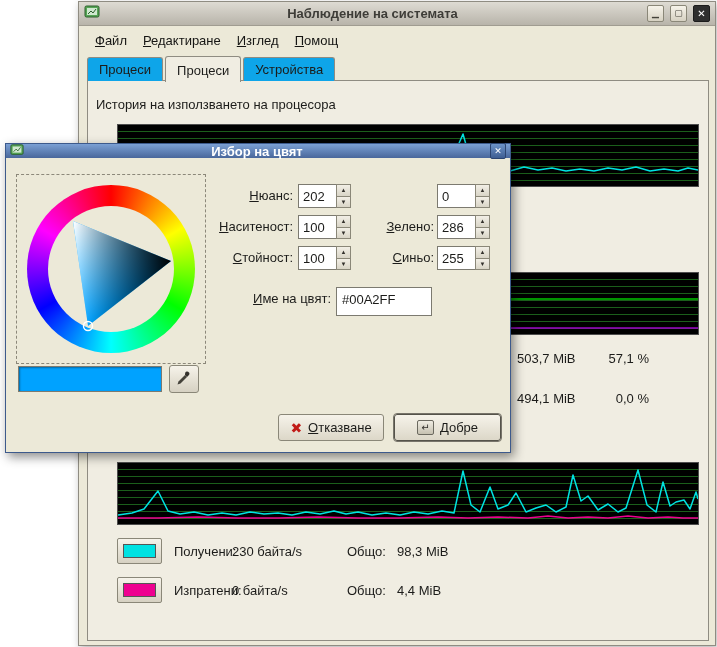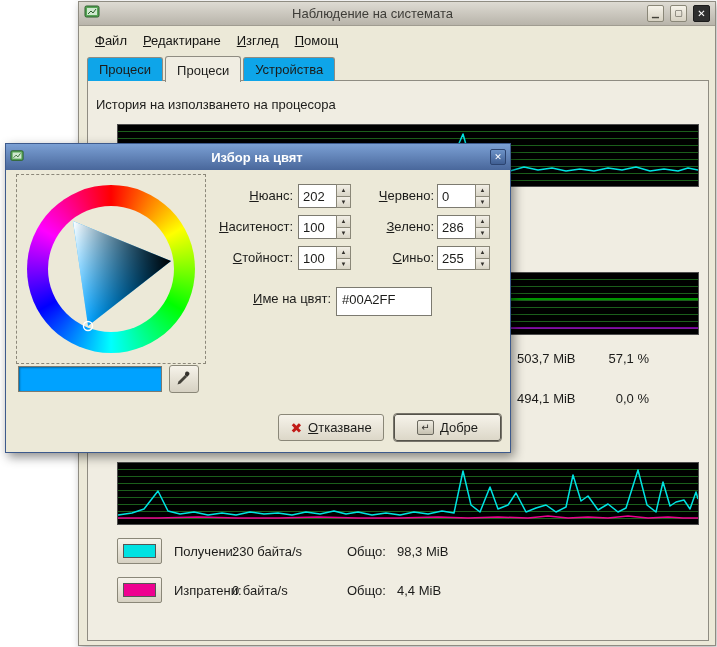--- a/index.html
+++ b/index.html
@@ -2,21 +2,21 @@
 <html lang="bg"><head>
 <meta charset="utf-8">
 <style>
   *{box-sizing:border-box;margin:0;padding:0}
   html,body{width:717px;height:647px}
   body{font-family:"Liberation Sans","DejaVu Sans",sans-serif;font-size:13px;color:#1c1c1a;background:#fff;position:relative;overflow:hidden}
 
   
   .main-window{position:absolute;left:78px;top:1px;width:638px;height:645px;background:#ece9d8;border:1px solid #8f8c82;box-shadow:2px 3px 8px rgba(0,0,0,.30)}
   .mw-titlebar{height:24px;background:linear-gradient(#dedbd3,#b8b4aa);border-bottom:1px solid #a09c91;display:flex;align-items:center;padding:0 5px;gap:4px}
-  .mw-title{flex:1;text-align:center;font-weight:normal;color:#3e3d38}
+  .mw-title{flex:1;text-align:center;font-weight:bold;color:#3e3d38}
   .win-btn{width:17px;height:17px;border:1px solid #8a8778;border-radius:2px;background:linear-gradient(#f6f3ea,#d6d1c2);display:flex;align-items:center;justify-content:center;font-size:9px;color:#44423a;margin-left:2px;line-height:1}
   .win-btn.close{background:#2e2e2e;color:#fff;border-color:#1c1c1c;font-size:10px}
   .menubar{position:absolute;top:25px;left:2px;right:2px;height:27px;display:flex;align-items:center;padding-left:6px}
   .menu-item{padding:4px 8px;color:#151513}
   .tabstrip{position:absolute;top:54px;left:8px;display:flex;align-items:flex-end;height:25px;z-index:2}
   .tab{padding:4px 11px;background:#0ea5e9;border:1px solid #8f8c82;border-bottom:none;border-radius:3px 3px 0 0;margin-right:2px}
   .tab.active{background:#f0ede2;padding-top:6px;margin-bottom:-1px}
   .content{position:absolute;top:78px;left:8px;width:622px;height:561px;background:#f0ede2;border:1px solid #8f8c82;z-index:1}
   .section-heading{position:absolute;left:8px;top:16px;font-weight:normal}
 
@@ -29,21 +29,21 @@
   .mem-row1{top:270px}.mem-row2{top:310px}
 
   .net-row{position:absolute;left:29px;height:28px;display:flex;align-items:center}
   .net-row1{top:456px}.net-row2{top:495px}
   .color-btn{width:45px;height:26px;border:1px solid #8a8778;border-radius:2px;background:linear-gradient(#f6f3ea,#d6d1c2);display:flex;align-items:center;justify-content:center;margin-right:12px}
   .color-fill{width:33px;height:14px;border:1px solid #555}
   .net-label{width:58px}.net-rate{width:115px}.net-total-label{width:50px}
 
   
   .dialog{position:absolute;left:5px;top:143px;width:506px;height:310px;background:#ece9d8;border:1px solid #3d5a8c;box-shadow:3px 4px 10px rgba(0,0,0,.45);z-index:10}
-  .dlg-titlebar{height:26px;background:linear-gradient(#7ba0d4,#49679b);display:flex;align-items:center;padding:0 4px;gap:4px}
+  .dlg-titlebar{height:14px;background:linear-gradient(#7ba0d4,#49679b);display:flex;align-items:center;padding:0 4px;gap:4px}
   .dlg-title{flex:1;text-align:center;font-weight:bold;color:#fff;font-size:13px}
   .dlg-close{width:16px;height:16px;border:1px solid #2c4470;border-radius:2px;background:linear-gradient(#6d93c8,#3f5e92);color:#fff;font-size:9px;display:flex;align-items:center;justify-content:center;line-height:1}
 
   .wheel-box{position:absolute;left:10px;top:30px;width:190px;height:190px;border:1px dashed #8c887a}
   .wheel{position:absolute;left:10px;top:10px;width:168px;height:168px}
   .hue-ring{position:absolute;inset:0;border-radius:50%;background:conic-gradient(#f00,#ff0,#0f0,#0ff,#00f,#f0f,#f00)}
   .hue-hole{position:absolute;left:21px;top:21px;width:126px;height:126px;border-radius:50%;background:#ece9d8}
   .wheel svg{position:absolute;left:0;top:0}
 
   .preview{position:absolute;left:12px;top:222px;width:144px;height:26px;border:1px solid #7c7a70;box-shadow:inset 1px 1px 2px rgba(0,0,0,.35)}
@@ -218,21 +218,20 @@
     </span>
     <span class="fld-label col1-label row3"><u>С</u>тойност:</span>
     <span class="spin spin-c1 spin-r3">
       <span class="spin-entry">100</span>
       <span class="spin-arrows">
           <span class="spin-btn">▲</span>
           <span class="spin-btn">▼</span>
         </span>
     </span>
 
-    <span class="fld-label col2-label row1"><u>Ч</u>ервено:</span>
     <span class="spin spin-c2 spin-r1">
       <span class="spin-entry">0</span>
       <span class="spin-arrows">
           <span class="spin-btn">▲</span>
           <span class="spin-btn">▼</span>
         </span>
     </span>
     <span class="fld-label col2-label row2"><u>З</u>елено:</span>
     <span class="spin spin-c2 spin-r2">
       <span class="spin-entry">286</span>

